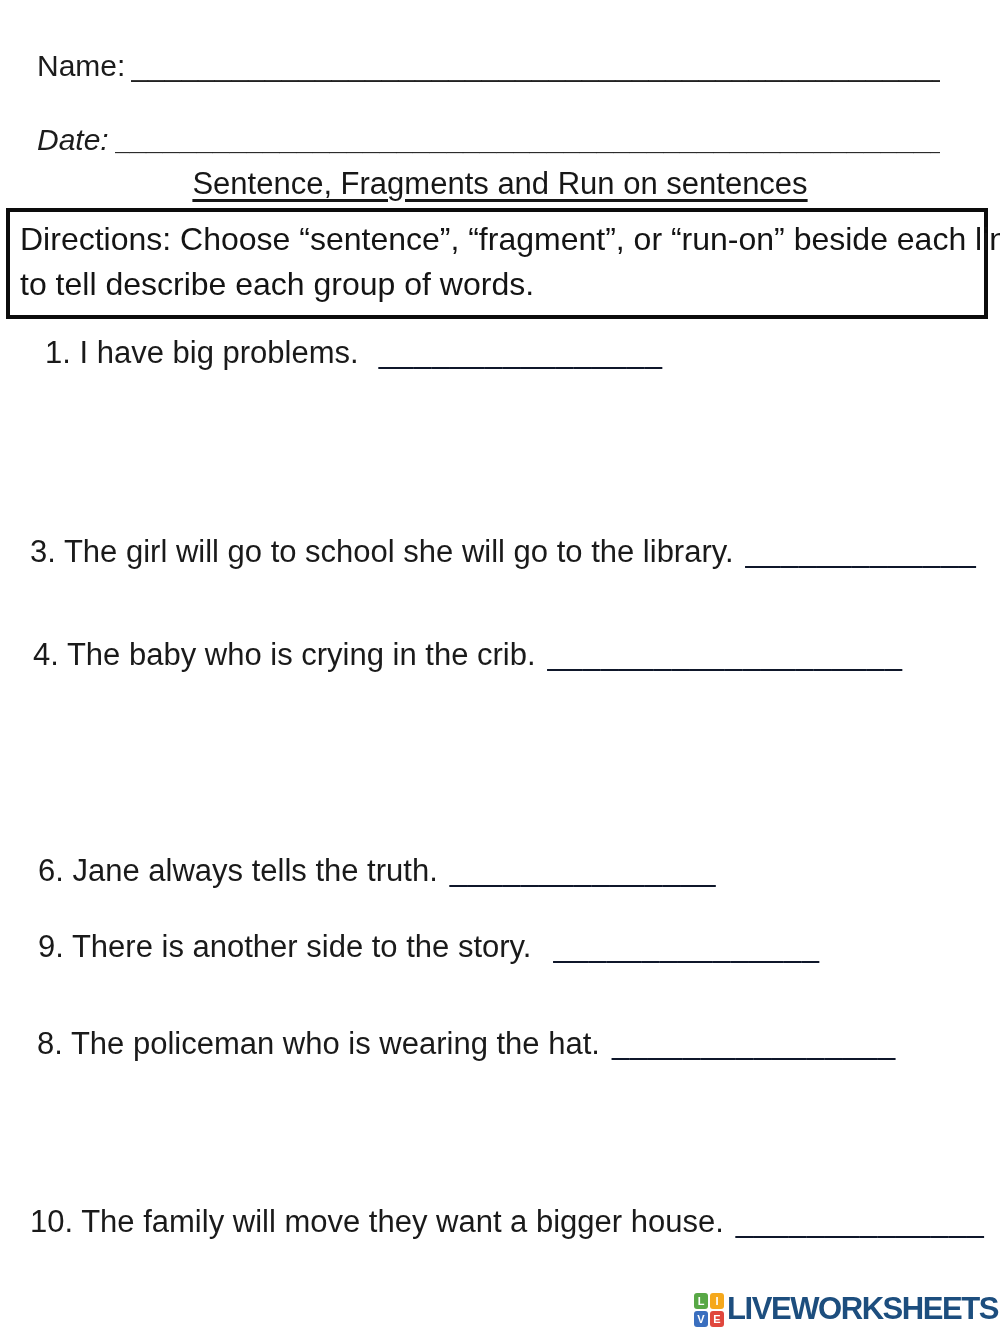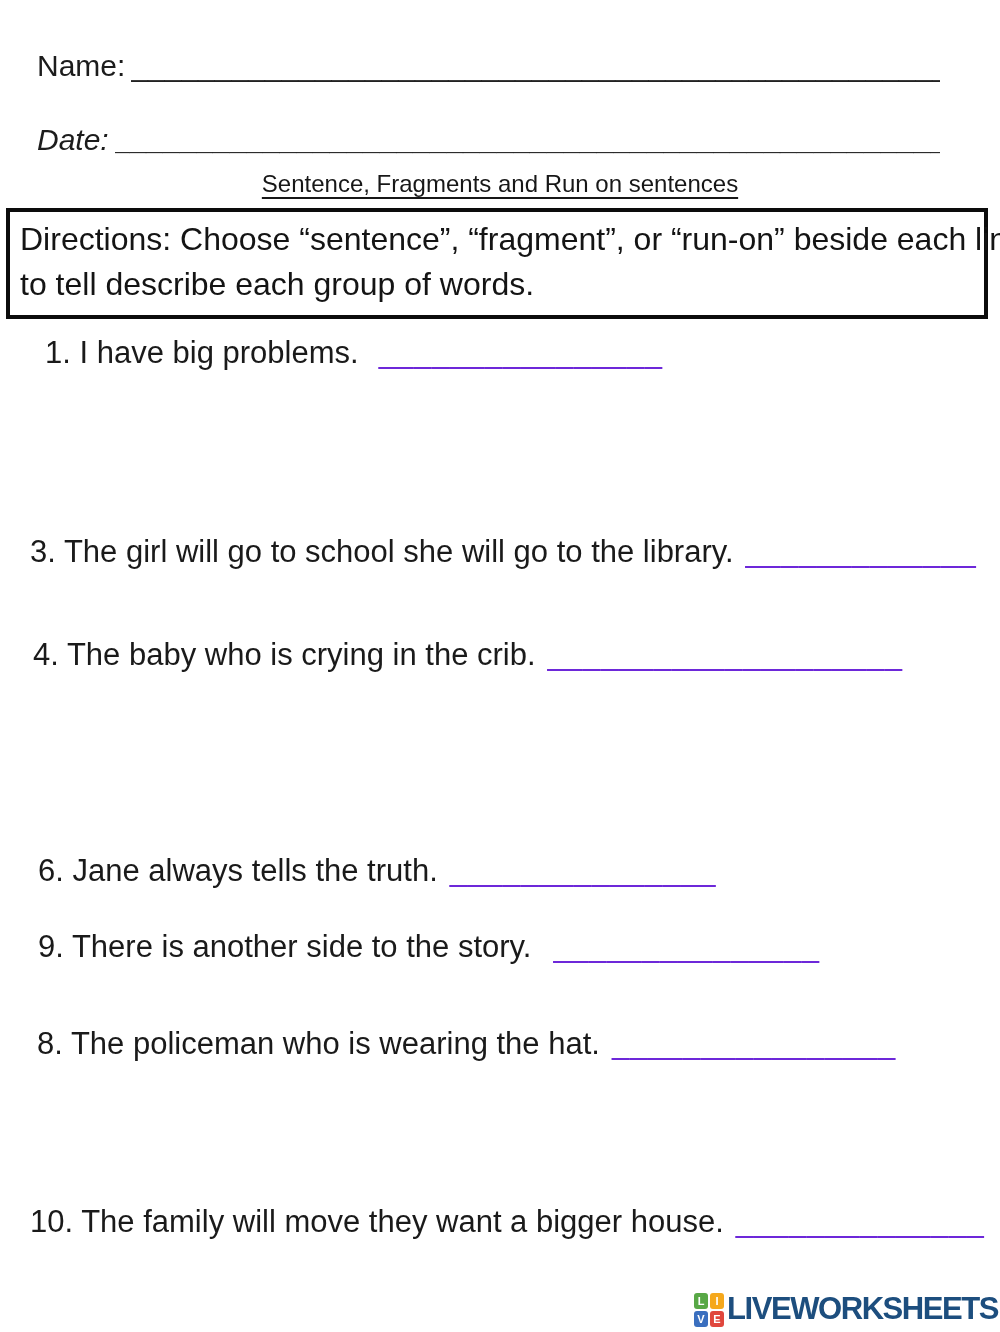--- a/index.html
+++ b/index.html
@@ -42,21 +42,21 @@
   .name-row .field-line { width: 828px; }
   .date-row .field-line { width: 838px; }
 
   
   .title {
     position: absolute;
     top: 164px;
     left: 0;
     width: 100%;
     text-align: center;
-    font-size: 24px;
+    font-size: 31px;
     line-height: 40px;
     text-decoration: underline;
     text-underline-offset: 5px;
     color: #171717;
   }
 
   
   .directions {
     position: absolute;
     top: 208px;
@@ -75,21 +75,21 @@
   .item {
     position: absolute;
     font-size: 31px;
     line-height: 44px;
     white-space: nowrap;
     color: #1a1a1a;
   }
   .item .blank {
     margin-left: 12px;
     letter-spacing: 0.5px;
-    color: #6d28d9;
+    color: #0f172a;
   }
   .item-1  { top: 331px;  left: 45px; }
   .item-1 .blank { margin-left: 20px; }
   .item-2  { top: 431px;  left: 35px; }
   .item-3  { top: 530px;  left: 30px; }
   .item-4  { top: 633px;  left: 33px; }
   .item-5  { top: 730px;  left: 38px; }
   .item-6  { top: 827px;  left: 38px; margin-top: 22px; }
   .item-7  { top: 925px;  left: 38px; }
   .item-7 .blank { margin-left: 22px; }

